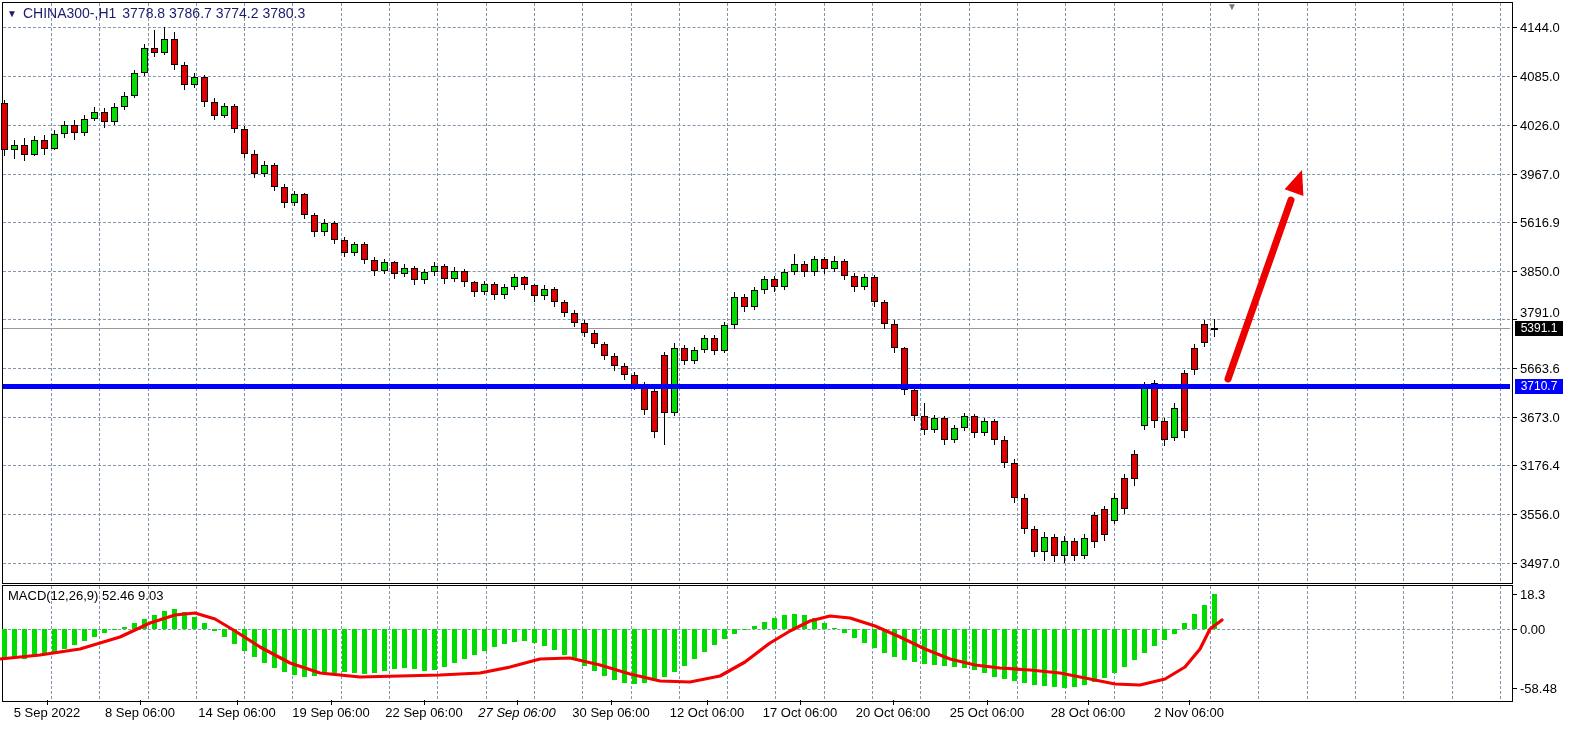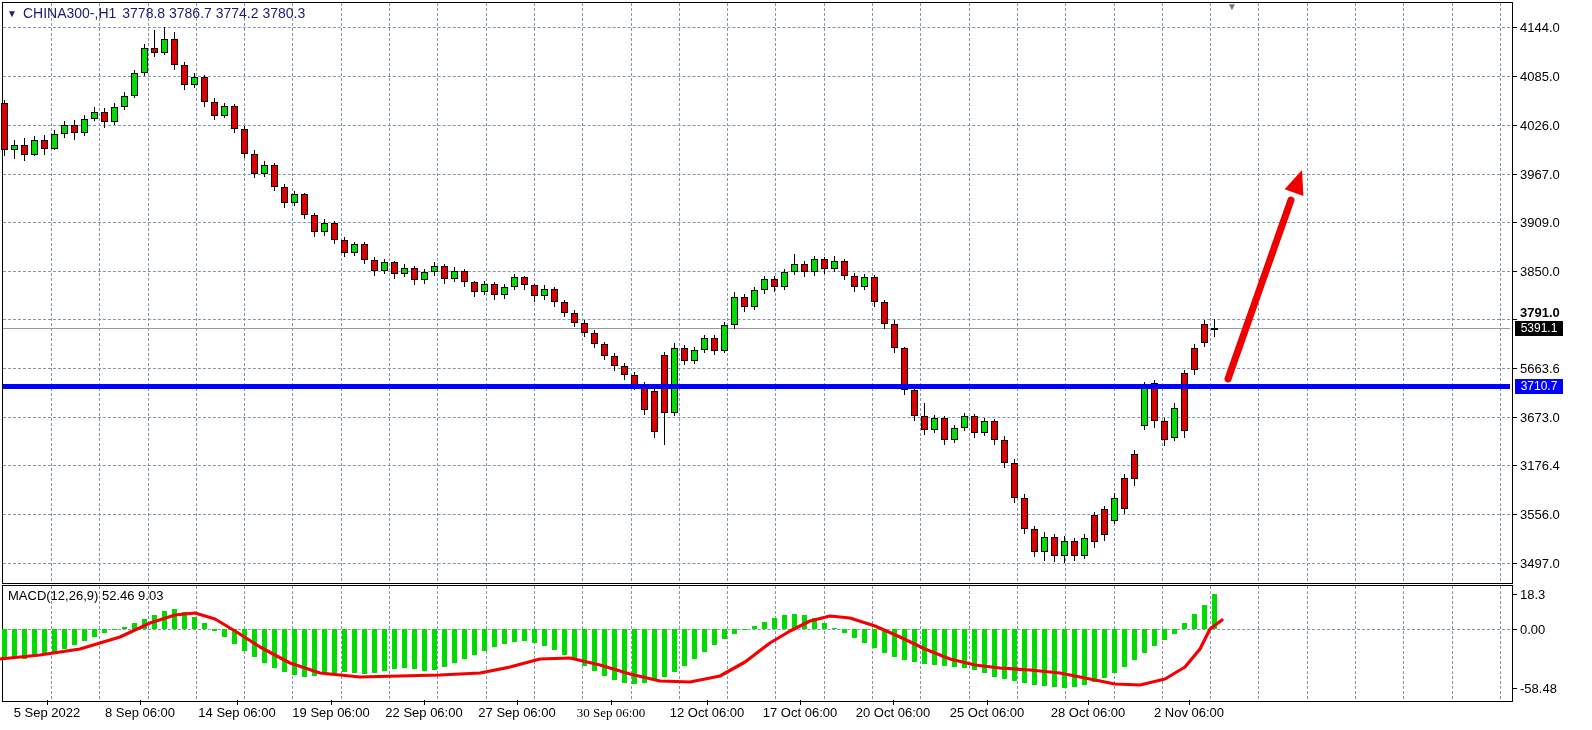--- a/index.html
+++ b/index.html
@@ -115,27 +115,27 @@
       <div class="tick" style="left: 1512px; top: 75.8779px; width: 5px; height: 1px;"></div>
       <div class="axis-label" style="left: 1520px; top: 68.8779px;">4085.0</div>
       <div class="gridh" style="left: 3px; top: 124.756px; width: 1507px;"></div>
       <div class="tick" style="left: 1512px; top: 124.756px; width: 5px; height: 1px;"></div>
       <div class="axis-label" style="left: 1520px; top: 117.756px;">4026.0</div>
       <div class="gridh" style="left: 3px; top: 173.634px; width: 1507px;"></div>
       <div class="tick" style="left: 1512px; top: 173.634px; width: 5px; height: 1px;"></div>
       <div class="axis-label" style="left: 1520px; top: 166.634px;">3967.0</div>
       <div class="gridh" style="left: 3px; top: 221.683px; width: 1507px;"></div>
       <div class="tick" style="left: 1512px; top: 221.683px; width: 5px; height: 1px;"></div>
-      <div class="axis-label" style="left: 1520px; top: 214.683px;">3909.0</div>
+      <div class="axis-label" style="left: 1520px; top: 214.683px;">5616.9</div>
       <div class="gridh" style="left: 3px; top: 270.561px; width: 1507px;"></div>
       <div class="tick" style="left: 1512px; top: 270.561px; width: 5px; height: 1px;"></div>
       <div class="axis-label" style="left: 1520px; top: 263.561px;">3850.0</div>
       <div class="gridh" style="left: 3px; top: 319.439px; width: 1507px;"></div>
       <div class="tick" style="left: 1512px; top: 319.439px; width: 5px; height: 1px;"></div>
-      <div class="axis-label" style="left: 1520px; top: 305px; font-weight: bold;">3791.0</div>
+      <div class="axis-label" style="left: 1520px; top: 305px;">3791.0</div>
       <div class="gridh" style="left: 3px; top: 368.317px; width: 1507px;"></div>
       <div class="tick" style="left: 1512px; top: 368.317px; width: 5px; height: 1px;"></div>
       <div class="axis-label" style="left: 1520px; top: 361.317px;">5663.6</div>
       <div class="gridh" style="left: 3px; top: 417.195px; width: 1507px;"></div>
       <div class="tick" style="left: 1512px; top: 417.195px; width: 5px; height: 1px;"></div>
       <div class="axis-label" style="left: 1520px; top: 410.195px;">3673.0</div>
       <div class="gridh" style="left: 3px; top: 465.244px; width: 1507px;"></div>
       <div class="tick" style="left: 1512px; top: 465.244px; width: 5px; height: 1px;"></div>
       <div class="axis-label" style="left: 1520px; top: 458.244px;">3176.4</div>
       <div class="gridh" style="left: 3px; top: 514.122px; width: 1507px;"></div>
@@ -522,23 +522,23 @@
       <div class="time-label" style="left: 47px;">5 Sep 2022</div>
       <div class="tick" style="left: 47px; top: 700px; width: 1px; height: 5px;"></div>
       <div class="time-label" style="left: 140px;">8 Sep 06:00</div>
       <div class="tick" style="left: 140px; top: 700px; width: 1px; height: 5px;"></div>
       <div class="time-label" style="left: 237px;">14 Sep 06:00</div>
       <div class="tick" style="left: 237px; top: 700px; width: 1px; height: 5px;"></div>
       <div class="time-label" style="left: 331px;">19 Sep 06:00</div>
       <div class="tick" style="left: 331px; top: 700px; width: 1px; height: 5px;"></div>
       <div class="time-label" style="left: 424px;">22 Sep 06:00</div>
       <div class="tick" style="left: 424px; top: 700px; width: 1px; height: 5px;"></div>
-      <div class="time-label" style="left: 517px;">27 Sep 06:00</div>
+      <div class="time-label" style="left: 517px; font-style: italic;">27 Sep 06:00</div>
       <div class="tick" style="left: 517px; top: 700px; width: 1px; height: 5px;"></div>
-      <div class="time-label" style="left: 611px; font-family: Liberation Serif, serif;">30 Sep 06:00</div>
+      <div class="time-label" style="left: 611px;">30 Sep 06:00</div>
       <div class="tick" style="left: 611px; top: 700px; width: 1px; height: 5px;"></div>
       <div class="time-label" style="left: 707px;">12 Oct 06:00</div>
       <div class="tick" style="left: 707px; top: 700px; width: 1px; height: 5px;"></div>
       <div class="time-label" style="left: 800px;">17 Oct 06:00</div>
       <div class="tick" style="left: 800px; top: 700px; width: 1px; height: 5px;"></div>
       <div class="time-label" style="left: 893px;">20 Oct 06:00</div>
       <div class="tick" style="left: 893px; top: 700px; width: 1px; height: 5px;"></div>
       <div class="time-label" style="left: 987px;">25 Oct 06:00</div>
       <div class="tick" style="left: 987px; top: 700px; width: 1px; height: 5px;"></div>
       <div class="time-label" style="left: 1088px;">28 Oct 06:00</div>

